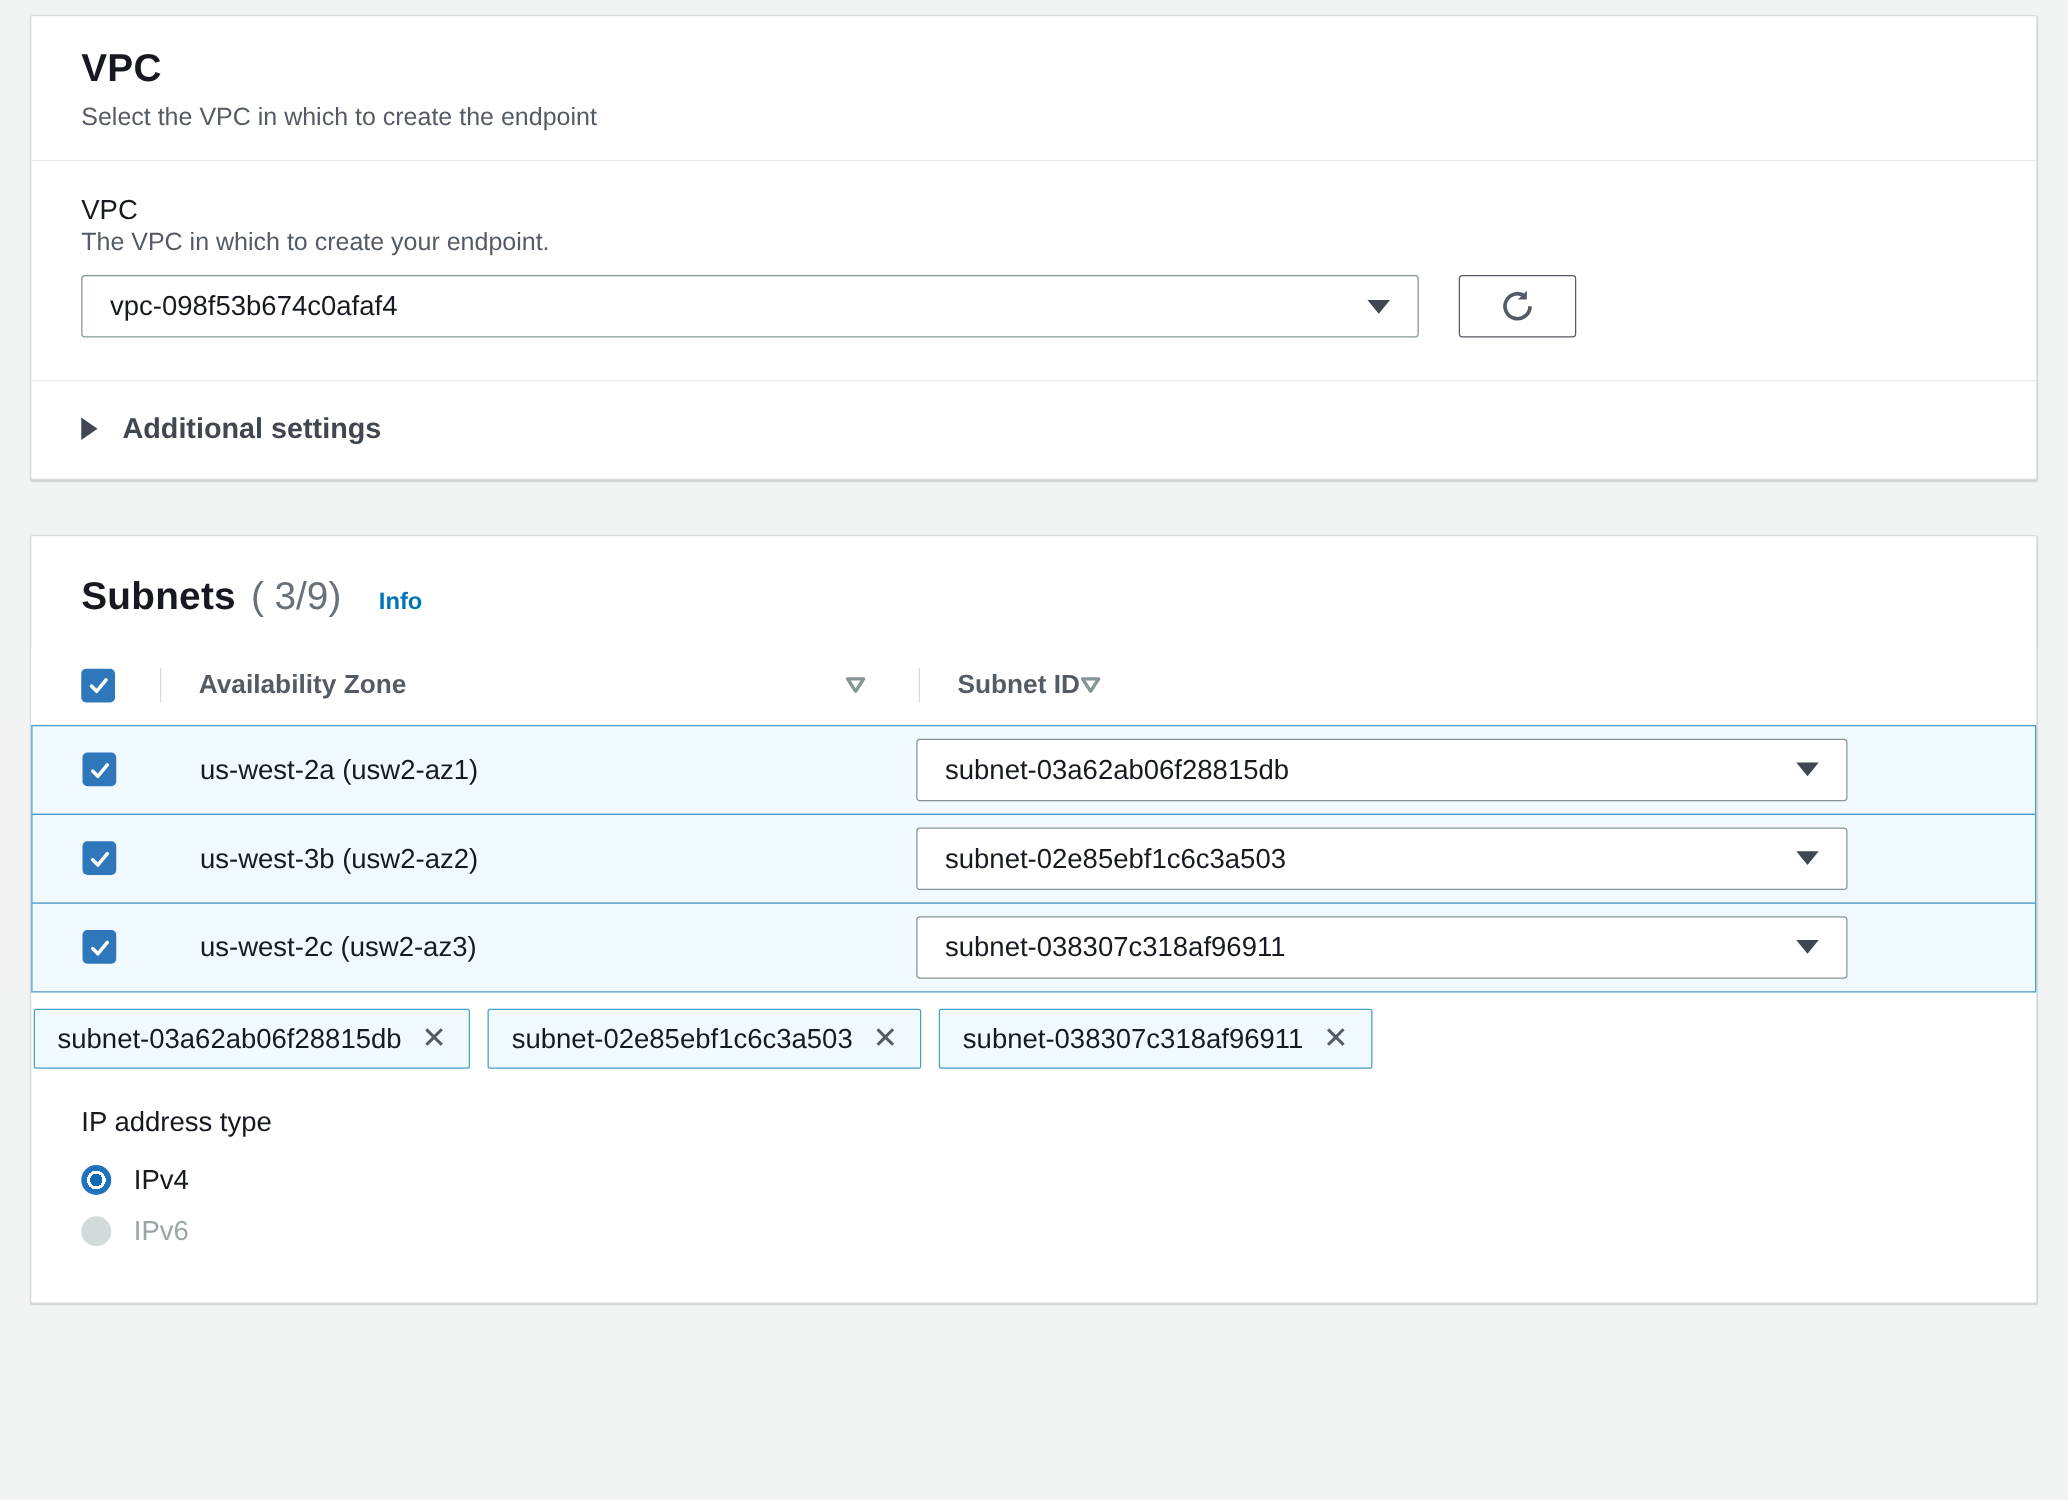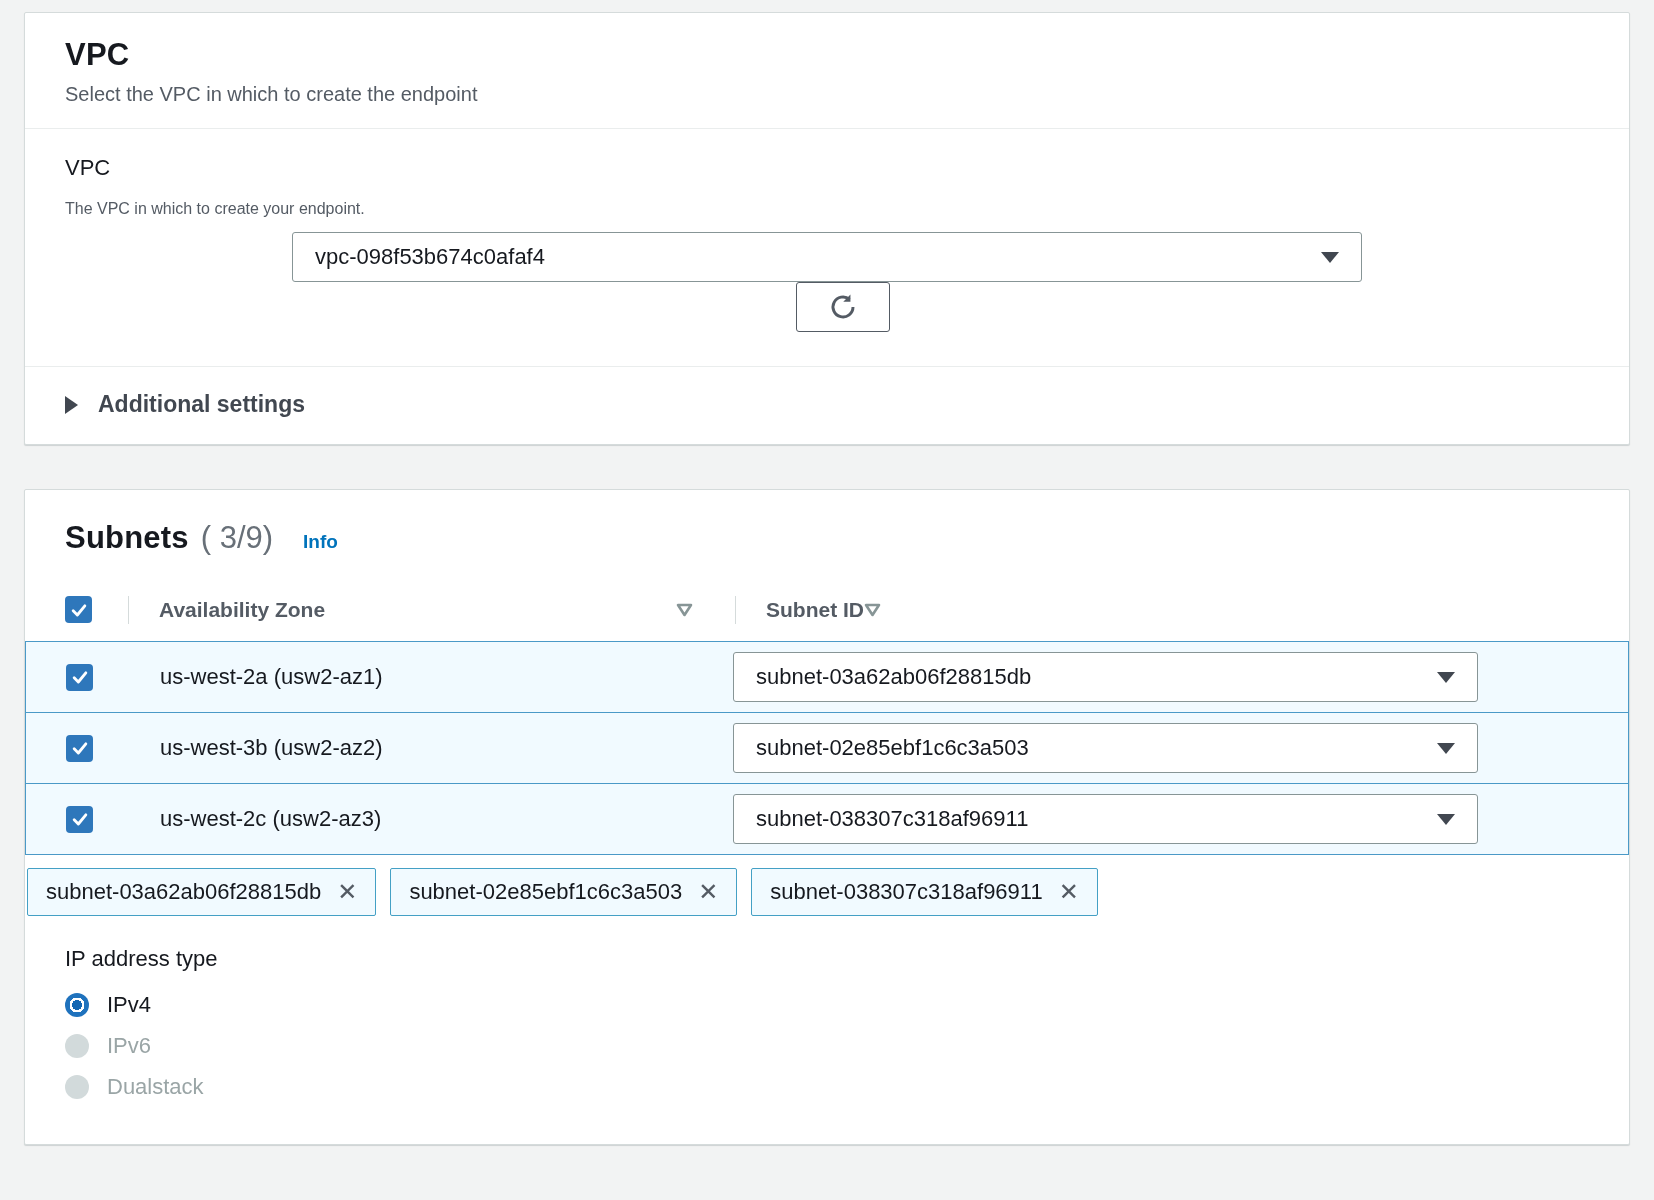--- a/index.html
+++ b/index.html
@@ -19,22 +19,22 @@
   }
   .card + .card { margin-top: 44px; }
 
   
   .card-head { padding: 24px 40px 22px 40px; border-bottom: 1px solid #eaeded; }
   h1.title { font-size: 31px; font-weight: 700; color: #16191f; letter-spacing: .2px; }
   .desc { font-size: 20px; color: #545b64; margin-top: 10px; }
 
   .card-body { padding: 26px 40px 34px 40px; border-bottom: 1px solid #eaeded; }
   .field-label { font-size: 22px; color: #16191f; }
-  .field-desc { font-size: 16px; color: #545b64; margin-top: 19px; }
-  .field-row { display: flex; align-items: center; margin-top: 14px; flex-direction: column; }
+  .field-desc { font-size: 20px; color: #545b64; margin-top: 2px; }
+  .field-row { display: flex; align-items: center; margin-top: 14px; }
 
   .select {
     height: 50px; background: #fff;
     border: 1px solid #879596; border-radius: 3px;
     display: flex; align-items: center; justify-content: space-between;
     padding: 0 22px; font-size: 22px; color: #16191f; cursor: pointer;
   }
   .vpc-select { width: 1070px; }
   .caret {
     width: 0; height: 0;
@@ -237,21 +237,17 @@
       <div class="ip-label">IP address type</div>
       <div class="radio-group">
         <div class="radio-row">
           <span class="radio"></span>
           <span class="radio-label">IPv4</span>
         </div>
         <div class="radio-row">
           <span class="radio disabled"></span>
           <span class="radio-label disabled">IPv6</span>
         </div>
-        <div class="radio-row">
-          <span class="radio disabled"></span>
-          <span class="radio-label disabled">Dualstack</span>
-        </div>
       </div>
     </div>
   </section>
 
 </div>
 
 </body></html>

